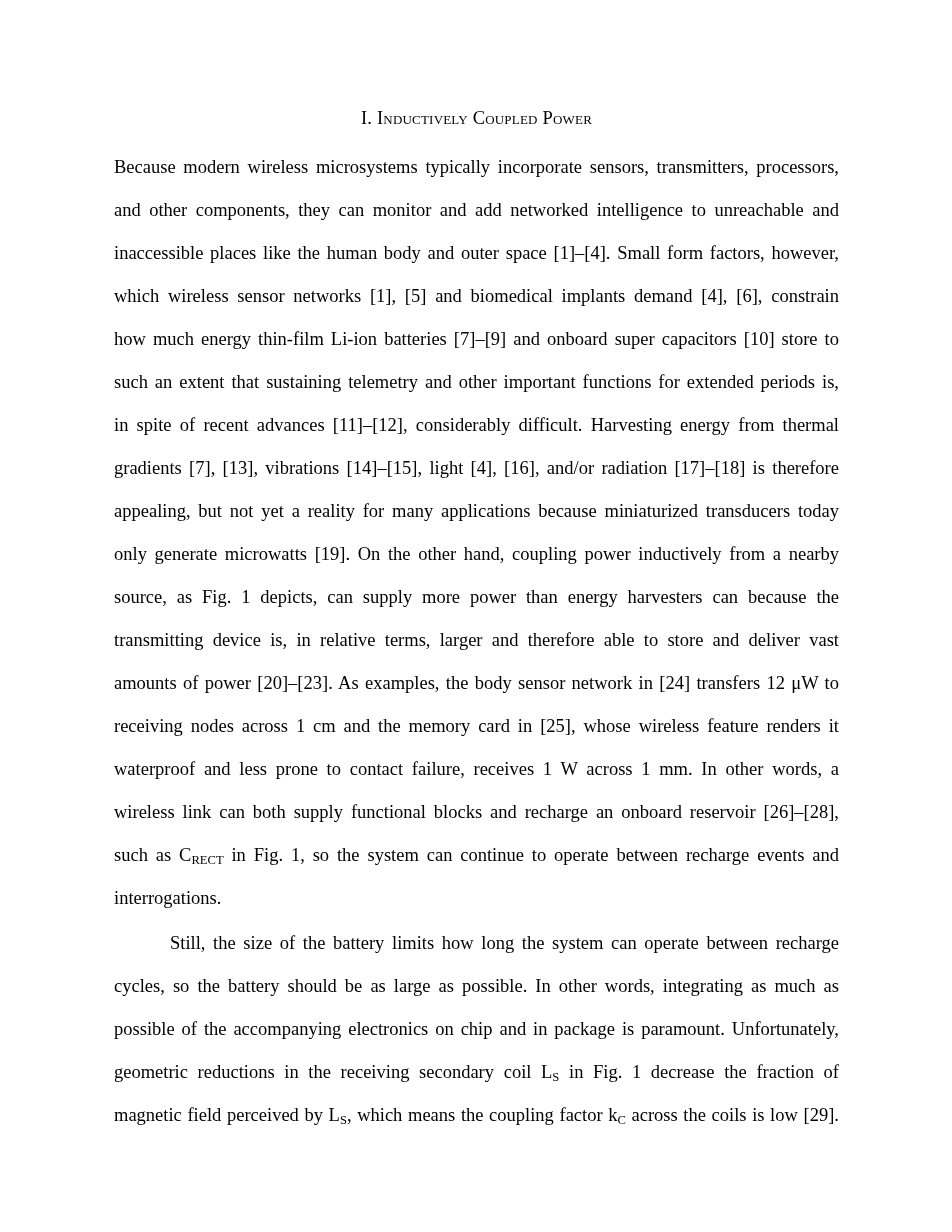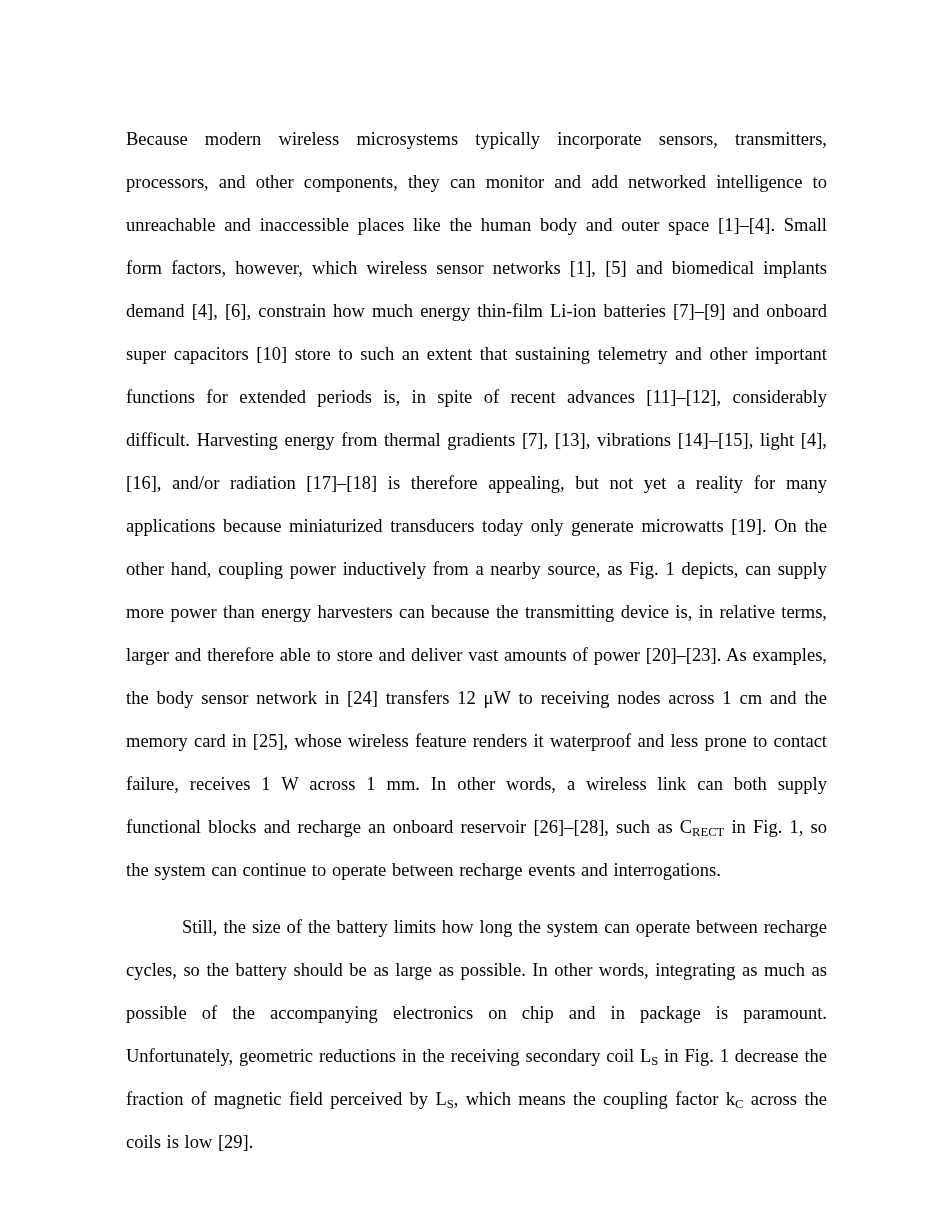--- a/index.html
+++ b/index.html
@@ -31,33 +31,34 @@
     letter-spacing: 0.2px;
   }
   .body-text {
     margin-top: 14px;
   }
   p.body-paragraph {
     font-size: 18.5px;
     line-height: 43px;
     text-align: justify;
     text-justify: inter-word;
-    margin: 14px;
+    margin: 2px;
     word-spacing: 1px;
   }
   p.body-paragraph.indented {
     text-indent: 56px;
   }
   sub {
     font-size: 0.68em;
     line-height: 0;
     vertical-align: -0.25em;
   }
 </style>
 </head>
 <body>
 
 <div class="page">
+  <h1 class="section-heading">I. Inductively Coupled Power</h1>
   <div class="body-text">
     <p class="body-paragraph"><span>Because modern wireless microsystems typically incorporate sensors, transmitters, processors, and other components, they can monitor and add networked intelligence to unreachable and inaccessible places like the human body and outer space [1]–[4]. Small form factors, however, which wireless sensor networks [1], [5] and biomedical implants demand [4], [6], constrain how much energy thin-film Li-ion batteries [7]–[9] and onboard super capacitors [10] store to such an extent that sustaining telemetry and other important functions for extended periods is, in spite of recent advances [11]–[12], considerably difficult. Harvesting energy from thermal gradients [7], [13], vibrations [14]–[15], light [4], [16], and/or radiation [17]–[18] is therefore appealing, but not yet a reality for many applications because miniaturized transducers today only generate microwatts [19]. On the other hand, coupling power inductively from a nearby source, as Fig. 1 depicts, can supply more power than energy harvesters can because the transmitting device is, in relative terms, larger and therefore able to store and deliver vast amounts of power [20]–[23]. As examples, the body sensor network in [24] transfers 12 μW to receiving nodes across 1 cm and the memory card in [25], whose wireless feature renders it waterproof and less prone to contact failure, receives 1 W across 1 mm. In other words, a wireless link can both supply functional blocks and recharge an onboard reservoir [26]–[28], such as C</span><sub>RECT</sub><span> in Fig. 1, so the system can continue to operate between recharge events and interrogations.</span></p>
     <p class="body-paragraph indented"><span>Still, the size of the battery limits how long the system can operate between recharge cycles, so the battery should be as large as possible. In other words, integrating as much as possible of the accompanying electronics on chip and in package is paramount. Unfortunately, geometric reductions in the receiving secondary coil L</span><sub>S</sub><span> in Fig. 1 decrease the fraction of magnetic field perceived by L</span><sub>S</sub><span>, which means the coupling factor k</span><sub>C</sub><span> across the coils is low [29].</span></p>
   </div>
 </div>
 
 </body></html>

